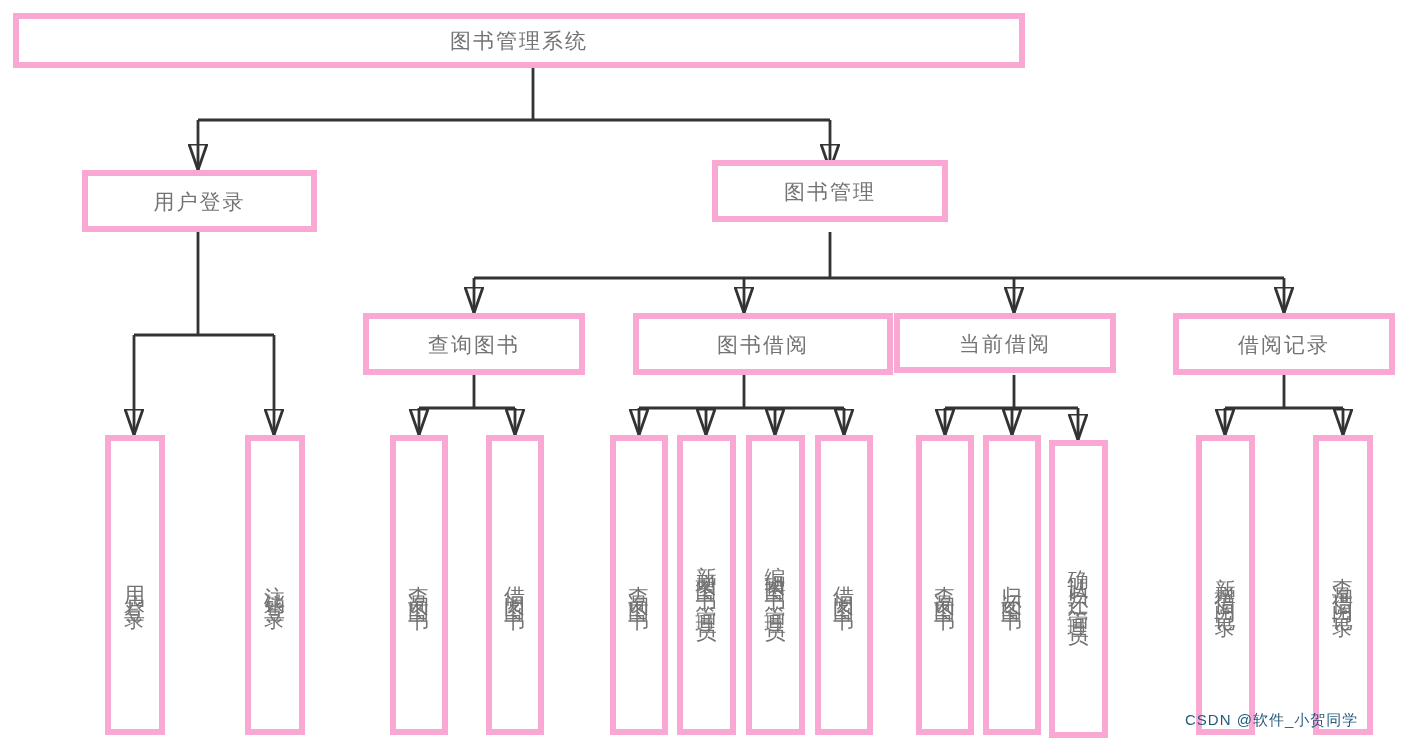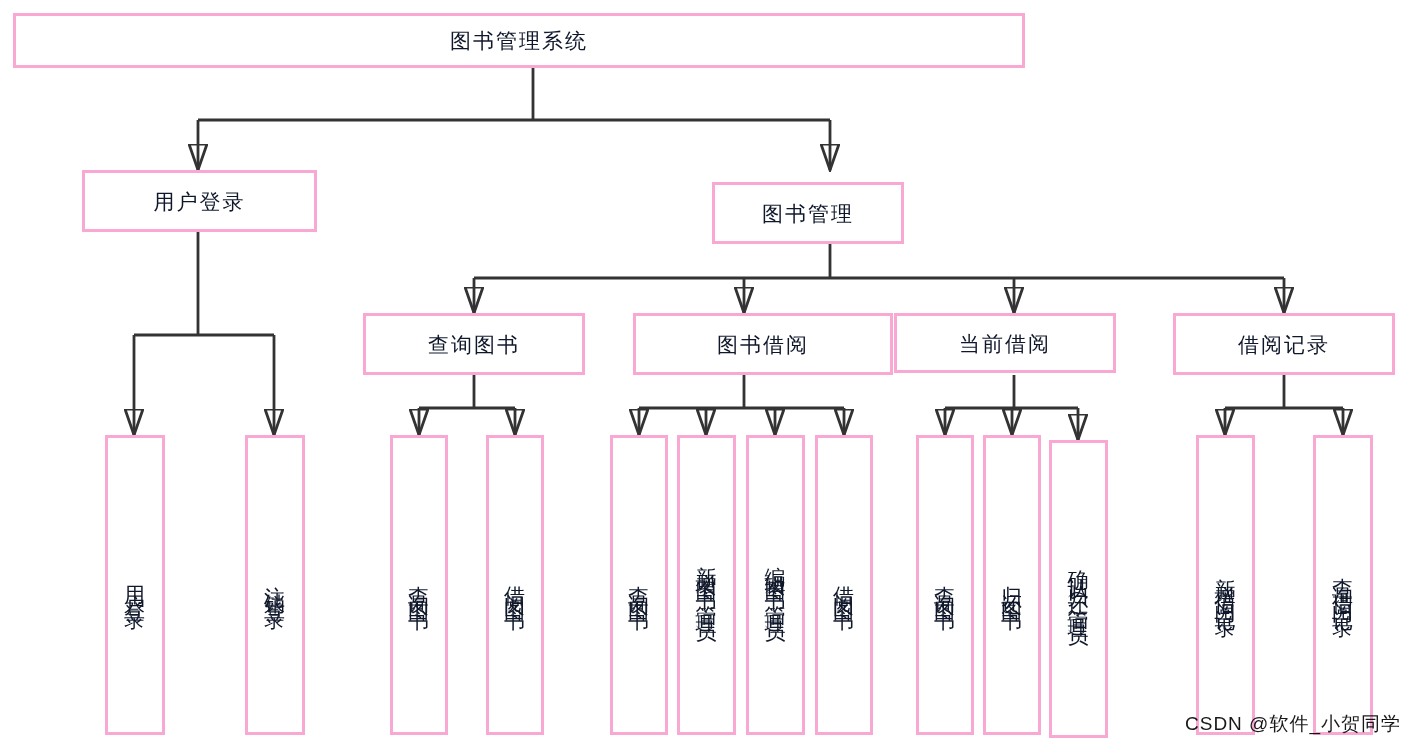--- a/index.html
+++ b/index.html
@@ -23,44 +23,44 @@
     height: 747px;
   }
   .connectors path, .connectors line {
     stroke: #333333;
     stroke-width: 2.8;
     fill: none;
   }
   .box {
     position: absolute;
     box-sizing: border-box;
-    border: 3px solid #f9a8d4;
+    border: 6px solid #f9a8d4;
     background: #ffffff;
-    color: #0f172a;
+    color: #737373;
     display: flex;
     align-items: center;
     justify-content: center;
     text-align: right;
     font-size: 21px;
     letter-spacing: 2px;
     line-height: 1;
   }
   .vbox {
     writing-mode: vertical-rl;
     text-orientation: mixed;
     letter-spacing: 8px;
     font-size: 21px;
   }
   .watermark {
     position: absolute;
     left: 1185px;
     top: 711px;
-    font-size: 19px;
+    font-size: 15px;
     letter-spacing: 1px;
-    color: #000000;
+    color: #0c4a6e;
     opacity: 0.9;
     white-space: nowrap;
     z-index: 5;
   }
 </style>
 </head>
 <body>
 
 <div class="diagram">
 
@@ -97,21 +97,21 @@
     <line x1="945" y1="408" x2="945" y2="435" marker-end="url(#arr)"></line>
     <line x1="1012" y1="408" x2="1012" y2="435" marker-end="url(#arr)"></line>
     <line x1="1078" y1="408" x2="1078" y2="440" marker-end="url(#arr)"></line>
     <line x1="1225" y1="408" x2="1225" y2="435" marker-end="url(#arr)"></line>
     <line x1="1343" y1="408" x2="1343" y2="435" marker-end="url(#arr)"></line>
   </svg>
 
   <div class="box" style="left:13px;top:13px;width:1012px;height:55px">图书管理系统</div>
 
   <div class="box" style="left:82px;top:170px;width:235px;height:62px">用户登录</div>
-  <div class="box" style="left:712px;top:182px;width:192px;height:62px">图书管理</div>
+  <div class="box" style="left:712px;top:160px;width:236px;height:62px">图书管理</div>
 
   <div class="box" style="left:363px;top:313px;width:222px;height:62px">查询图书</div>
   <div class="box" style="left:633px;top:313px;width:260px;height:62px">图书借阅</div>
   <div class="box" style="left:894px;top:313px;width:222px;height:60px">当前借阅</div>
   <div class="box" style="left:1173px;top:313px;width:222px;height:62px">借阅记录</div>
 
   <div class="box vbox" style="left:105px;top:435px;width:60px;height:300px">用户登录</div>
   <div class="box vbox" style="left:245px;top:435px;width:60px;height:300px">注销登录</div>
 
   <div class="box vbox" style="left:390px;top:435px;width:58px;height:300px">查询图书</div>

